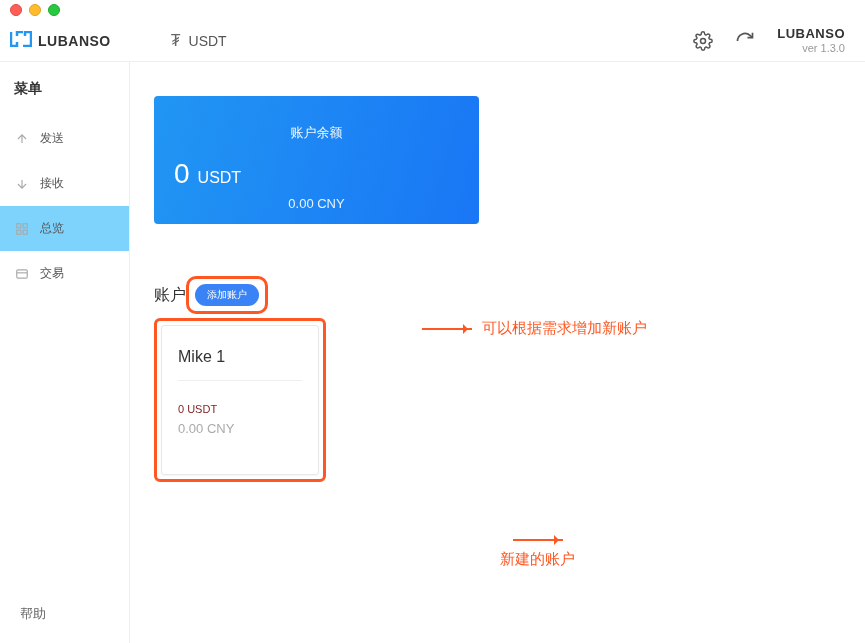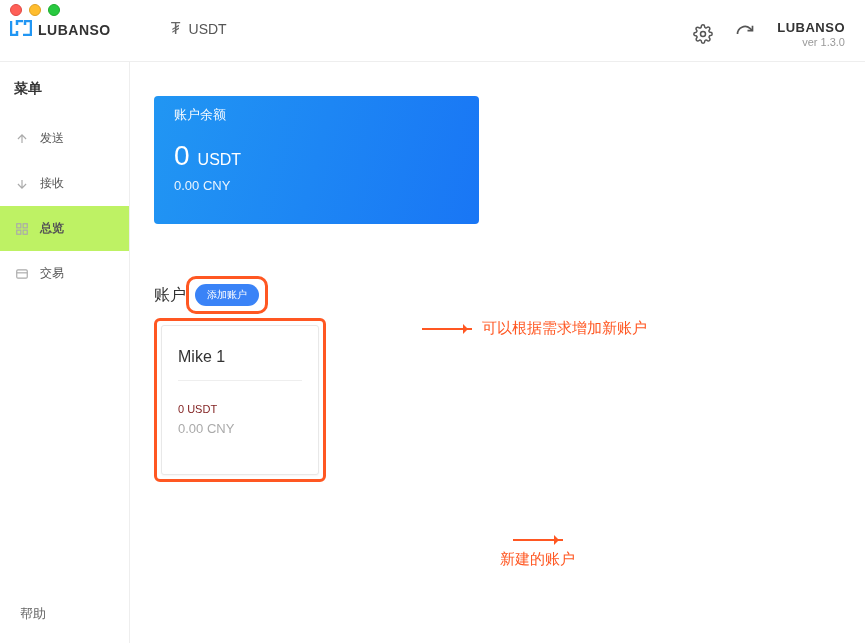--- a/index.html
+++ b/index.html
@@ -27,21 +27,21 @@
       width: 12px;
       height: 12px;
       border-radius: 50%;
     }
     .dot.red { background: #ff5f57; border: 1px solid #e14942; }
     .dot.yellow { background: #ffbd2e; border: 1px solid #dfa023; }
     .dot.green { background: #28c940; border: 1px solid #1dac2c; }
     .header {
       height: 42px;
       display: flex;
-      align-items: flex-start;
+      align-items: center;
       padding: 0 20px 0 10px;
       border-bottom: 1px solid #eee;
     }
     .logo {
       display: flex;
       align-items: center;
       gap: 6px;
       font-weight: bold;
       color: #333;
       letter-spacing: 0.5px;
@@ -108,22 +108,21 @@
     .menu-item {
       display: flex;
       align-items: center;
       gap: 10px;
       padding: 14px 14px;
       font-size: 12px;
       color: #555;
       cursor: pointer;
     }
     .menu-item.active {
-      background: #bef264;
-      font-weight: bold;
+      background: #7dd3fc;
     }
     .menu-icon {
       width: 16px;
       color: #aaa;
       display: flex;
       align-items: center;
       justify-content: center;
     }
     .help-link {
       margin-top: auto;
@@ -137,21 +136,22 @@
       padding: 34px 24px;
       background: #fff;
       position: relative;
     }
     .balance-card {
       width: 325px;
       height: 128px;
       background: linear-gradient(105deg, #2196f3 0%, #1976f5 100%);
       border-radius: 4px;
       color: #fff;
-      padding: 10px 20px;
+      padding: 28px 20px;
+      text-align: center;
     }
     .balance-label {
       font-size: 13px;
       margin-bottom: 16px;
       opacity: 0.95;
     }
     .balance-main {
       font-size: 28px;
       font-weight: 400;
       display: flex;

